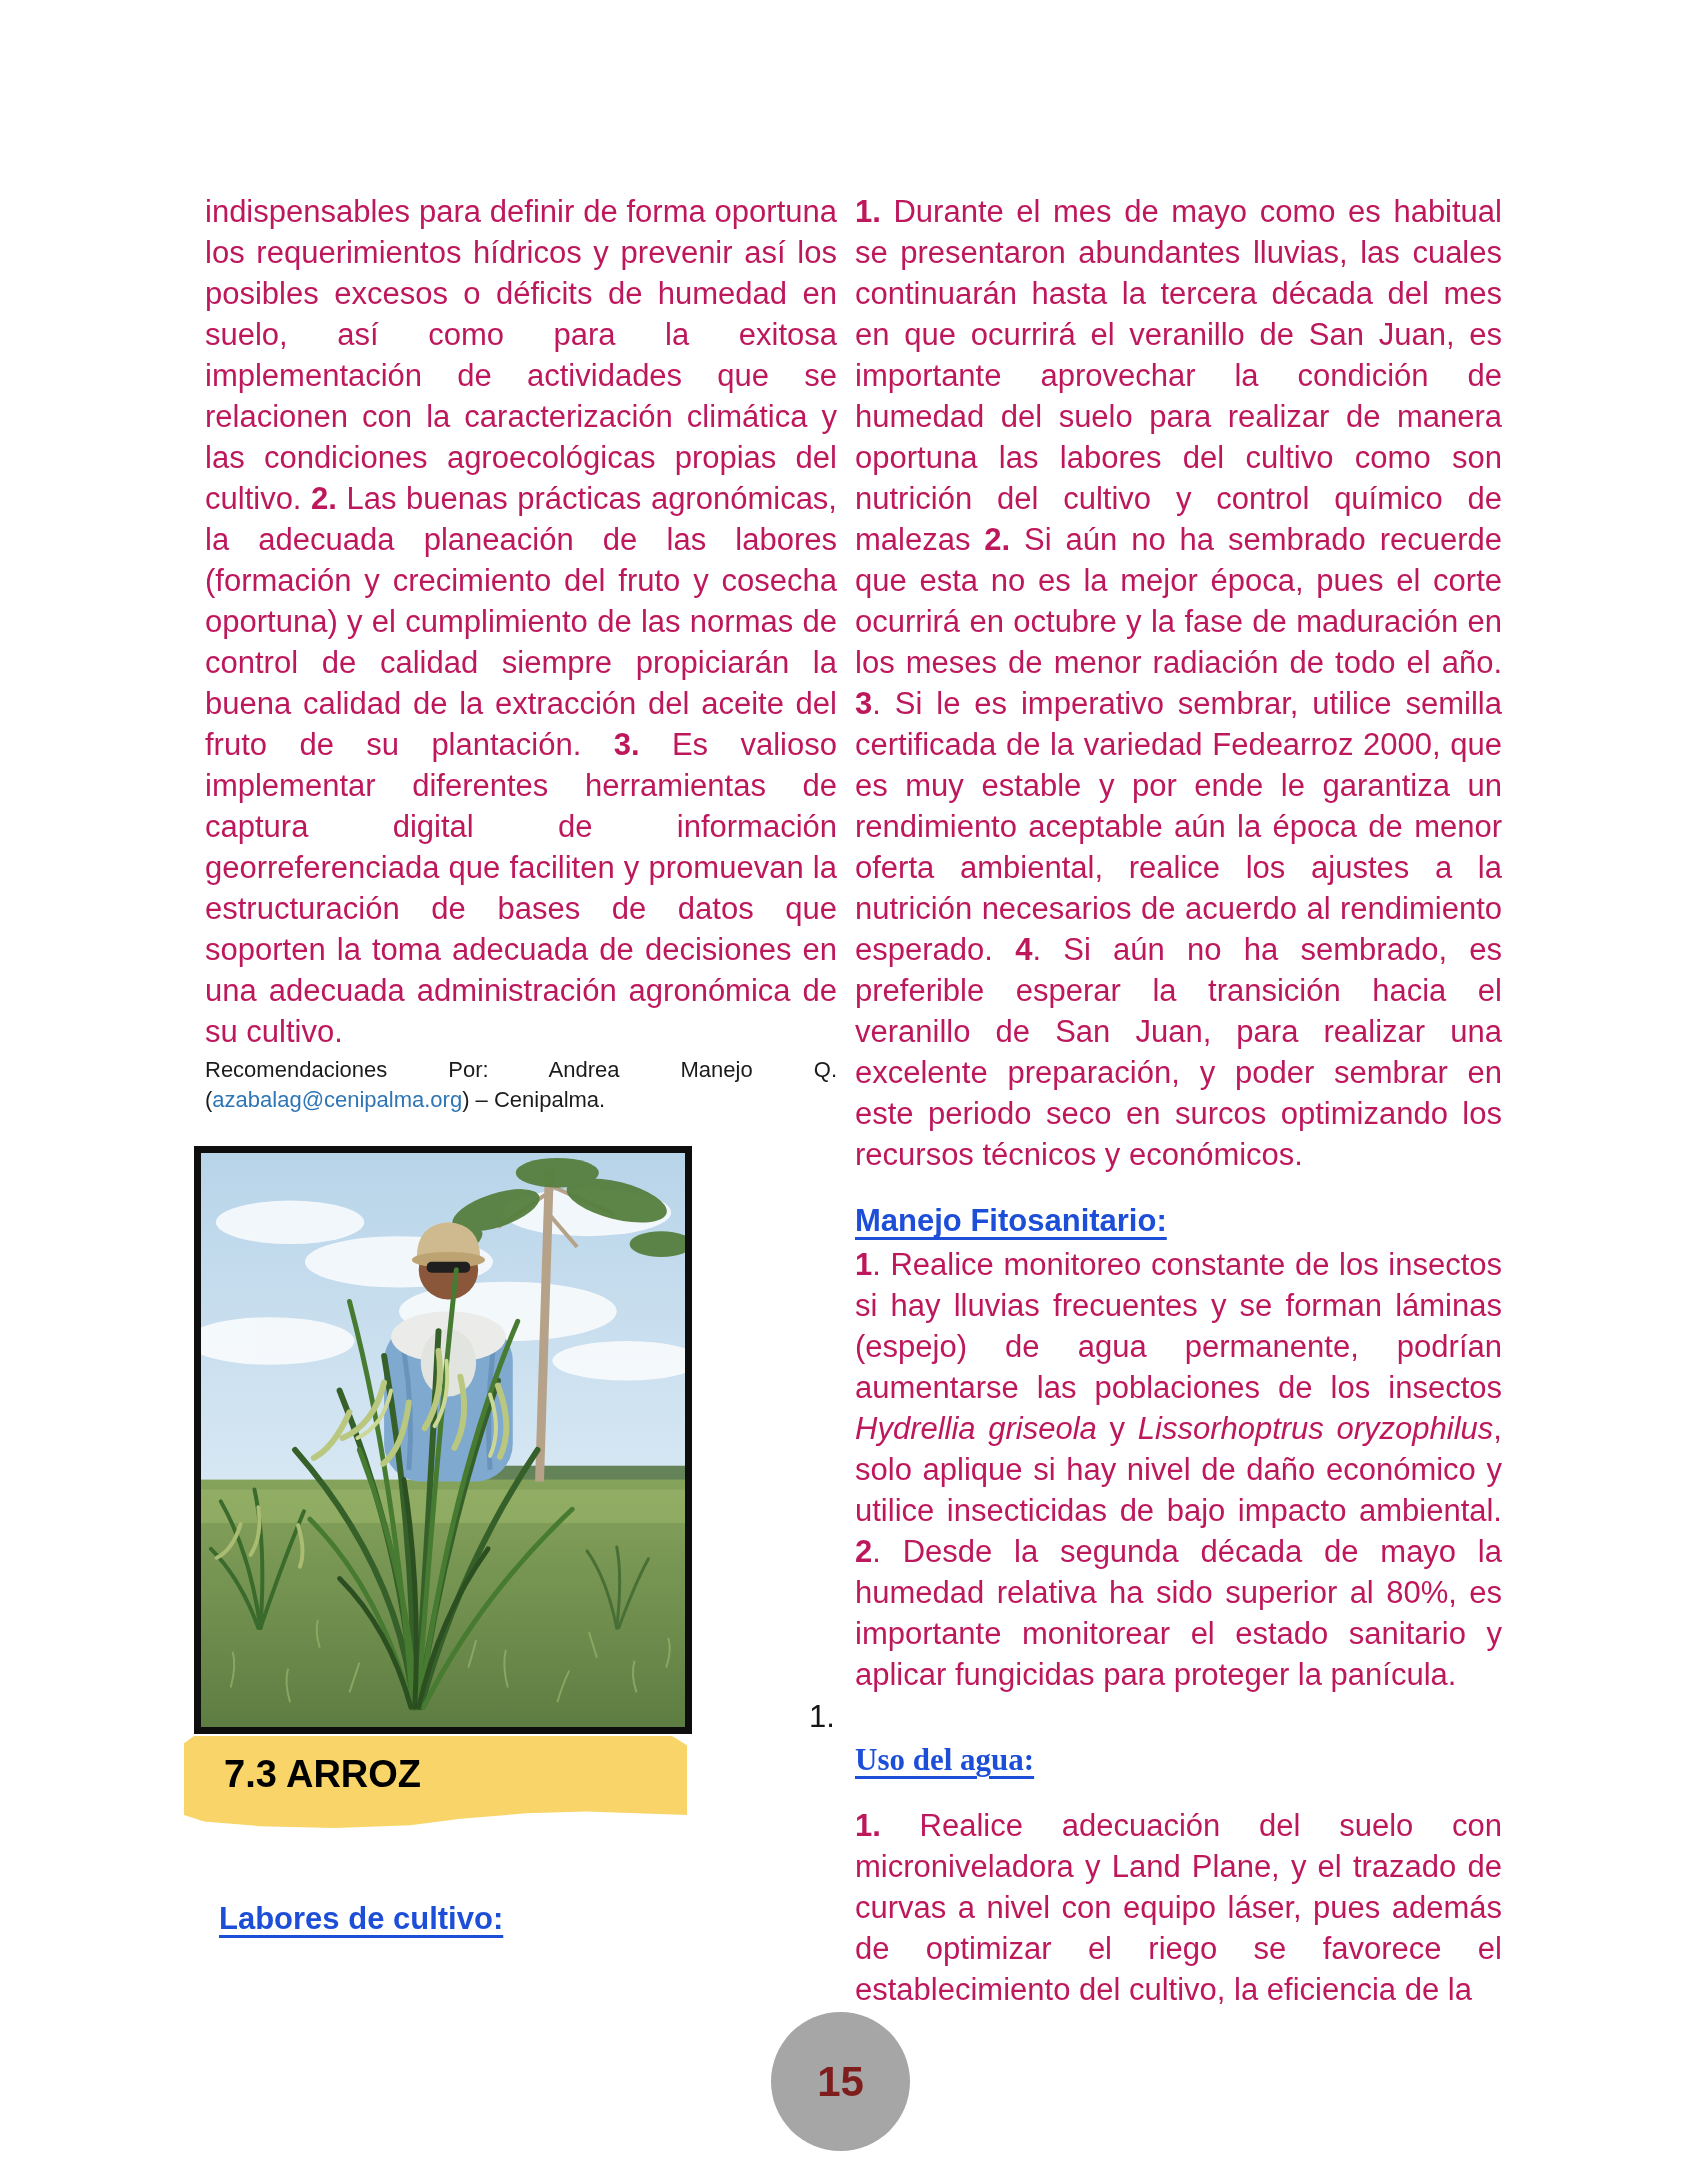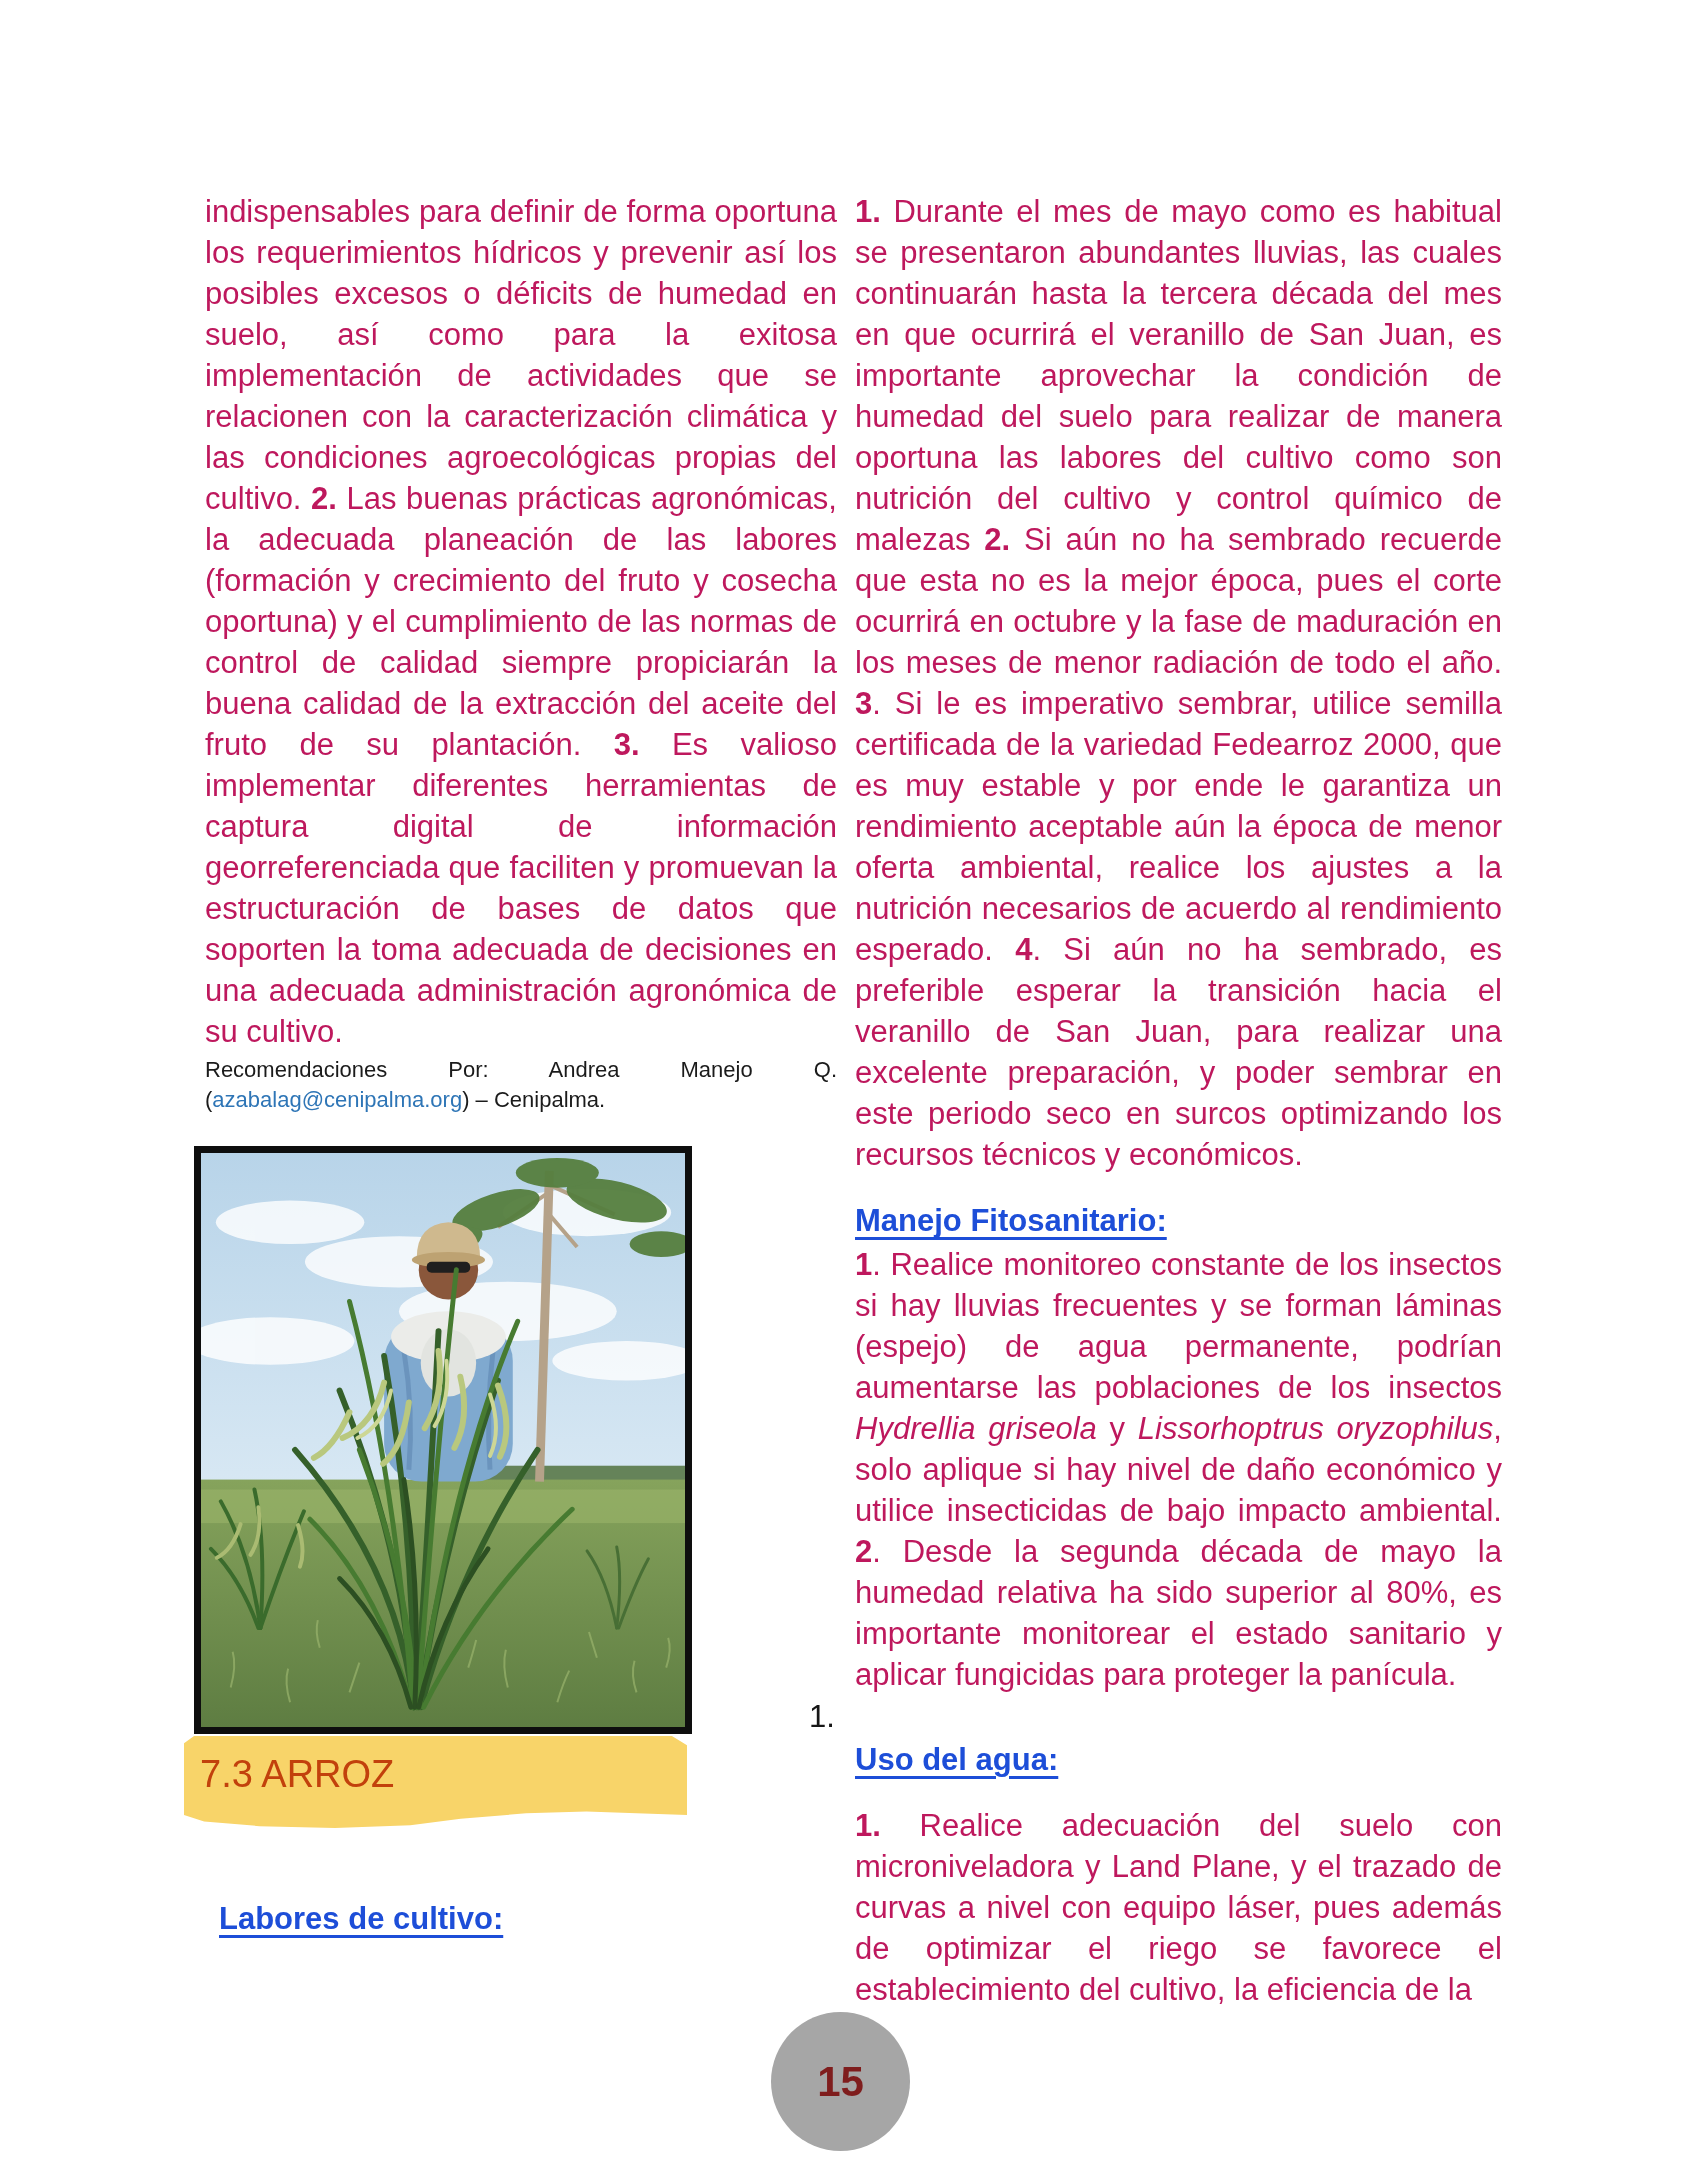--- a/index.html
+++ b/index.html
@@ -40,22 +40,22 @@
     border:7px solid #0e0e0e;box-sizing:border-box;
     background:#cfe3f0;
   }
   .photo-frame svg{display:block;width:100%;height:100%;}
   .banner{
     left:184px;top:1736px;width:503px;height:92px;
     background:#F8D469;
     clip-path:polygon(2% 0%,97% 0%,100% 10%,100% 86%,90% 84%,80% 82%,68% 84%,55% 90%,45% 97%,30% 100%,15% 98%,4% 93%,0% 86%,0% 8%);
   }
   .banner-title{
-    font-size:38px;line-height:44px;font-weight:normal;color:#c2410c;
-    padding:16px 0 0 16px;
+    font-size:38px;line-height:44px;font-weight:bold;color:#000000;
+    padding:16px 0 0 40px;
   }
   .list-marker{
     font-size:31px;line-height:41px;color:#161616;
   }
   .page-circle{
     left:771px;top:2012px;width:139px;height:139px;
     border-radius:50%;
     background:#A6A6A6;
     display:flex;align-items:center;justify-content:center;
   }
@@ -193,21 +193,21 @@
   <h2 class="abs heading" style="left:205px;top:1884px;margin:14px;">Labores de cultivo:</h2>
 
   <p class="abs body-text" style="left:855px;top:191px;width:647px;margin:0;"><b>1.</b><span> Durante el mes de mayo como es habitual se presentaron abundantes lluvias, las cuales continuarán hasta la tercera década del mes en que ocurrirá el veranillo de San Juan, es importante aprovechar la condición de humedad del suelo para realizar de manera oportuna las labores del cultivo como son nutrición del cultivo y control químico de malezas </span><b>2.</b><span> Si aún no ha sembrado recuerde que esta no es la mejor época, pues el corte ocurrirá en octubre y la fase de maduración en los meses de menor radiación de todo el año. </span><b>3</b><span>. Si le es imperativo sembrar, utilice semilla certificada de la variedad Fedearroz 2000, que es muy estable y por ende le garantiza un rendimiento aceptable aún la época de menor oferta ambiental, realice los ajustes a la nutrición necesarios de acuerdo al rendimiento esperado.  </span><b>4</b><span>. Si aún no ha sembrado, es preferible esperar la transición hacia el veranillo de San Juan, para realizar una excelente preparación, y poder sembrar en este periodo seco en surcos optimizando los recursos técnicos y económicos.</span></p>
 
   <h2 class="abs heading" style="left:855px;top:1200px;margin:0;">Manejo Fitosanitario:</h2>
 
   <p class="abs body-text" style="left:855px;top:1244px;width:647px;margin:0;"><b>1</b><span>. Realice monitoreo constante de los insectos si hay lluvias frecuentes y se forman láminas (espejo) de agua permanente, podrían aumentarse las poblaciones de los insectos </span><i>Hydrellia griseola</i><span> y </span><i>Lissorhoptrus oryzophilus</i><span>, solo aplique si hay nivel de daño económico y utilice insecticidas de bajo impacto ambiental. </span><b>2</b><span>. Desde la segunda década de mayo la humedad relativa ha sido superior al 80%, es importante monitorear el estado sanitario y aplicar fungicidas para proteger la panícula.</span></p>
 
   <div class="abs list-marker" style="left:809px;top:1696px;">1.</div>
 
-  <h2 class="abs heading" style="left:855px;top:1739px;margin:0;">Uso del agua:</h2>
+  <h2 class="abs heading" style="left:855px;top:1739px;margin:0;font-family:Liberation Serif, serif;">Uso del agua:</h2>
 
   <p class="abs body-text" style="left:855px;top:1805px;width:647px;margin:0;"><b>1.</b><span> Realice adecuación del suelo con microniveladora y Land Plane, y el trazado de curvas a nivel con equipo láser, pues además de optimizar el riego se favorece el establecimiento del cultivo, la eficiencia de la</span></p>
 
   <div class="abs page-circle">
     <span>15</span>
   </div>
 
 </div>
 
 

